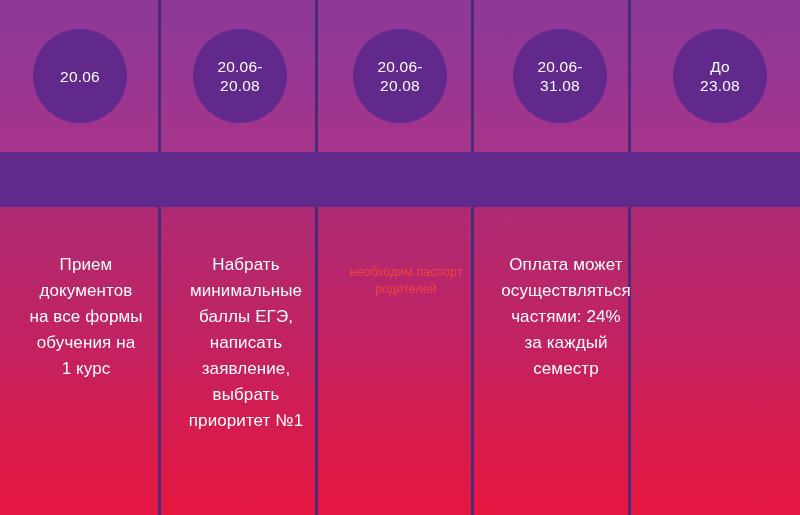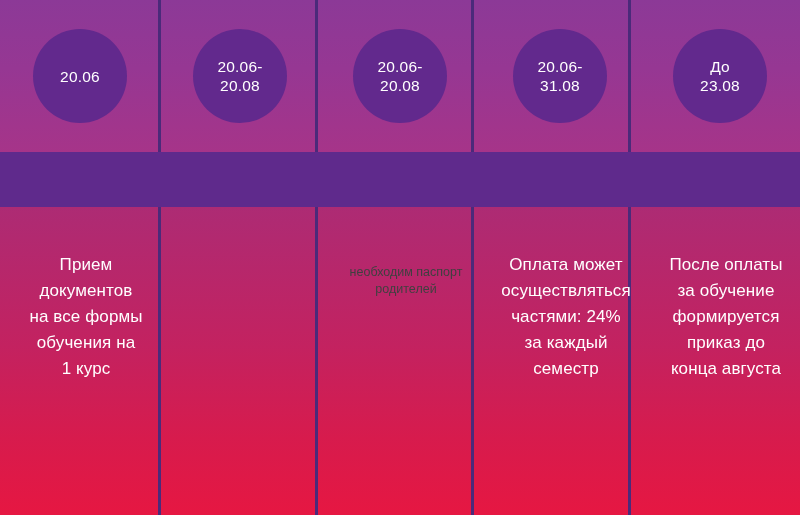--- a/index.html
+++ b/index.html
@@ -117,21 +117,21 @@
   }
   .body-main {
     color: #ffffff;
     font-size: 17px;
     line-height: 26px;
     font-weight: 400;
     letter-spacing: 0.1px;
     white-space: pre-line;
   }
   .body-sub {
-    color: #404040;
+    color: #ef4444;
     font-size: 12.5px;
     line-height: 17px;
     font-weight: 400;
     margin-top: 12px;
     white-space: pre-line;
   }
   .body-sub:empty { display: none; }
 </style>
 </head>
 <body>
@@ -168,20 +168,30 @@
     </div>
 
     <div class="column">
       <div class="circle-zone">
         <div class="circle">20.06-
 20.08</div>
       </div>
       <div class="label-zone">
         <div class="label-text">Заявление</div>
       </div>
+      <div class="body-zone">
+        <div class="body-main">Набрать
+минимальные
+баллы ЕГЭ,
+написать
+заявление,
+выбрать
+приоритет №1</div>
+
+      </div>
     </div>
 
     <div class="column">
       <div class="circle-zone">
         <div class="circle">20.06-
 20.08</div>
       </div>
       <div class="label-zone">
         <div class="label-text">Договор</div>
       </div>
@@ -210,24 +220,16 @@
     </div>
 
     <div class="column">
       <div class="circle-zone">
         <div class="circle">До
 23.08</div>
       </div>
       <div class="label-zone">
         <div class="label-text">Приказ</div>
       </div>
-      <div class="body-zone">
-        <div class="body-main">После оплаты
-за обучение
-формируется
-приказ до
-конца августа</div>
-
-      </div>
     </div>
 
   </div>
 </div>
 
 </body></html>

